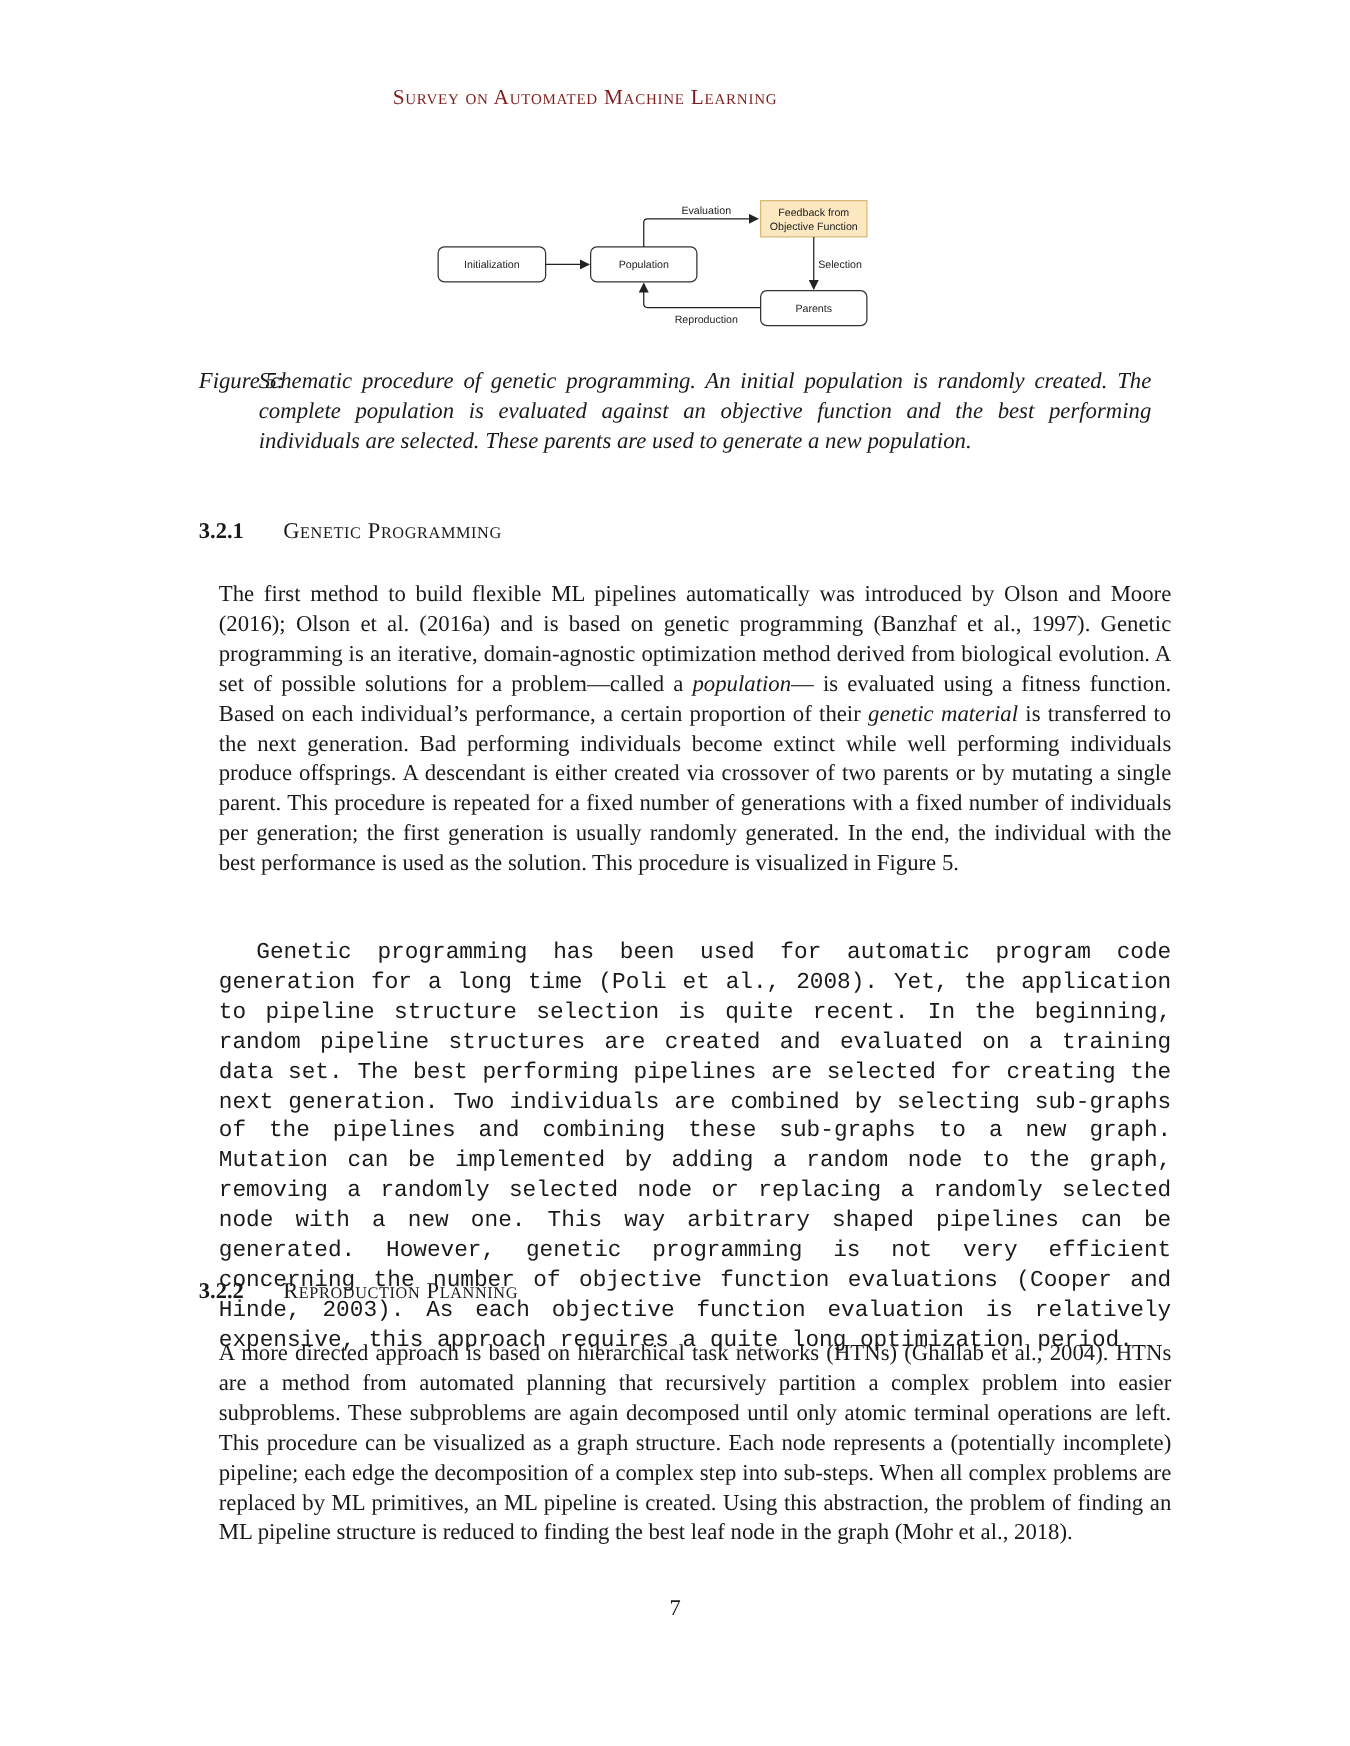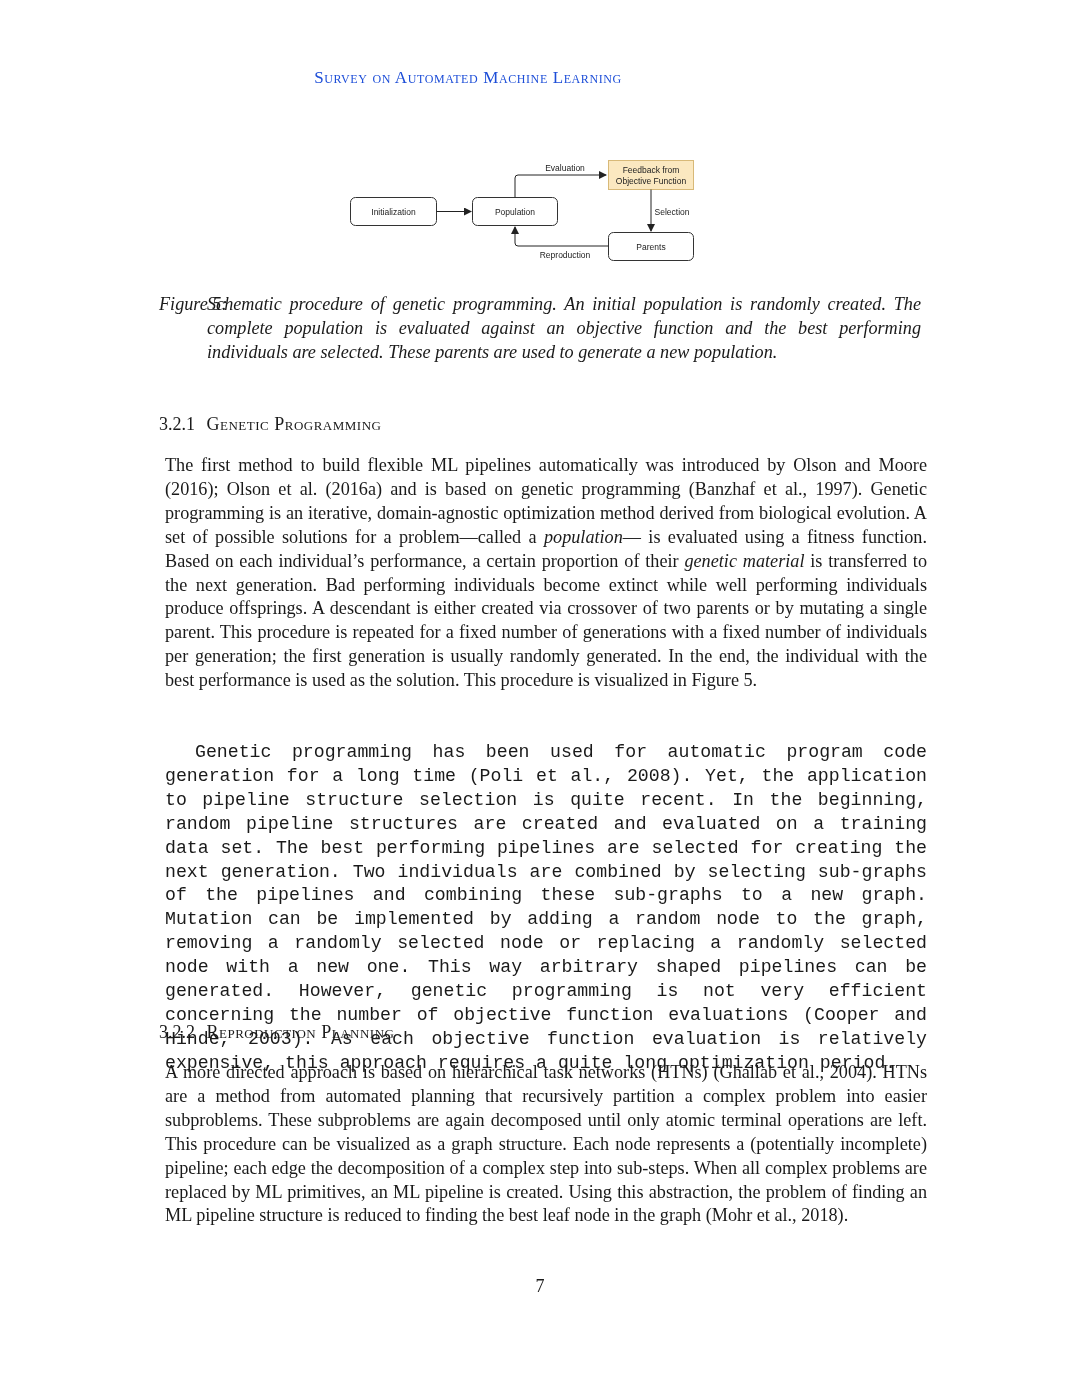--- a/index.html
+++ b/index.html
@@ -1,29 +1,29 @@
 <!DOCTYPE html>
 <html><head>
 <meta charset="utf-8">
 <style>
   html, body { margin: 0; padding: 0; background: #ffffff; }
   body { width: 1080px; height: 1397px; position: relative; overflow: hidden;
          font-family: "Liberation Serif", "DejaVu Serif", serif; color: #1a1a1a; }
   .running-head { position: absolute; top: 68px; left: 0; width: 936px; text-align: center;
-                  font-size: 17px; font-variant: small-caps; letter-spacing: 0.6px; color: #1d4ed8; }
+                  font-size: 17px; font-variant: small-caps; letter-spacing: 0.6px; color: #7f1d1d; }
   .figure { position: absolute; left: 0; top: 0; width: 1080px; height: 280px; }
   .fig-svg { position: absolute; left: 0; top: 0; }
   .caption { position: absolute; left: 159px; top: 292px; width: 762px; font-size: 18.2px; line-height: 24px; font-style: italic; }
   .caption .lab { position: absolute; left: 0; top: 0; }
   .caption .txt { margin-left: 48px; text-align: justify; }
   .heading { position: absolute; left: 159px; font-size: 18px; }
-  .heading .num { margin-right: 7px; }
-  .heading .ttl { font-variant: small-caps; letter-spacing: 0.5px; }
+  .heading .num { margin-right: 7px; font-weight: bold; }
+  .heading .ttl { font-variant: small-caps; letter-spacing: 0.5px; margin-left: 20px; }
   .para { position: absolute; left: 159px; width: 762px; font-size: 18.2px; line-height: 23.9px;
-          text-align: justify; margin: 6px; }
+          text-align: justify; margin: 16px; }
   .indent { text-indent: 30px; font-family: Liberation Mono, monospace; }
   .pagenum { position: absolute; top: 1276px; left: 0; width: 1080px; text-align: center; font-size: 18px; }
   .box-label { font-family: "Liberation Sans", "DejaVu Sans", sans-serif; font-size: 8.5px; fill: #222; }
 </style>
 </head>
 <body>
 
 <div class="running-head">Survey on Automated Machine Learning</div>
 
 <div class="figure">

